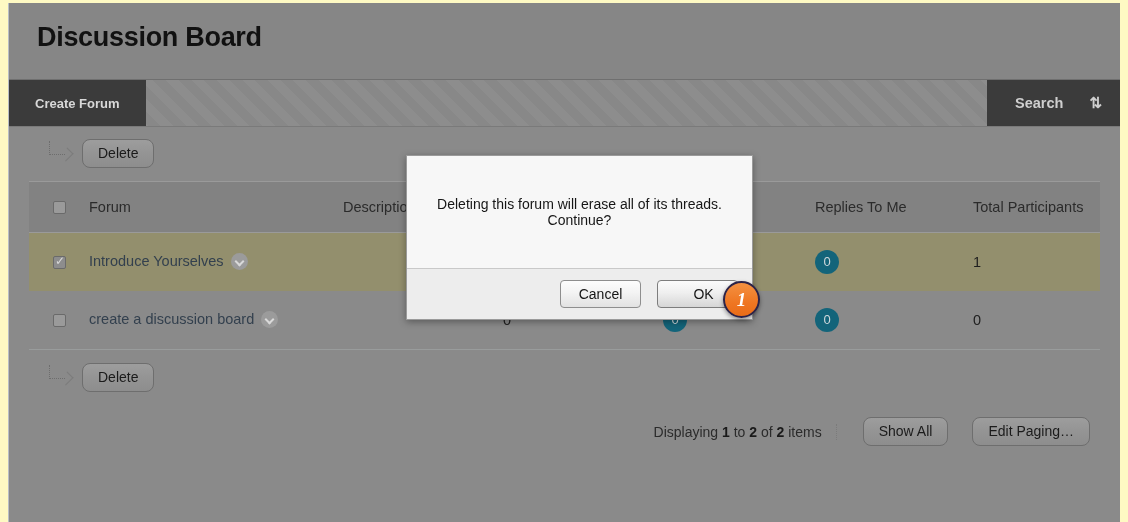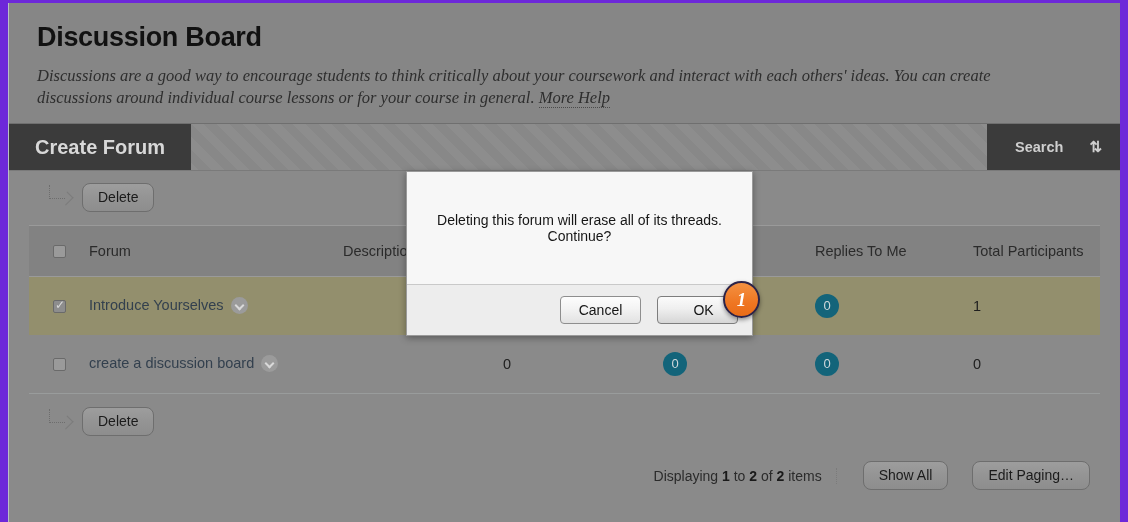--- a/index.html
+++ b/index.html
@@ -6,21 +6,21 @@
     margin: 0;
     padding: 0;
     background: #c9ccd2;
     font-family: "Liberation Sans", sans-serif;
   }
   #root {
     position: relative;
     width: 1128px;
     height: 522px;
     overflow: hidden;
-    background: #6d28d9;
+    background: #fef9c3;
   }
   
   #page {
     position: absolute;
     left: 8px;
     top: 3px;
     width: 1112px;
     height: 519px;
     background: #8a8a8a;
     overflow: hidden;
@@ -73,21 +73,21 @@
     justify-content: space-between;
   }
   .action-bar::after{
     content:"";
     position:absolute; left:0; right:0; bottom:0; height:1px;
     background:#7a7a7a;
   }
   .btn-dark {
     background: #3b3b3b;
     color: #d8d8d8;
-    font-size: 20px;
+    font-size: 13px;
     font-weight: bold;
     display: flex;
     align-items: center;
     padding: 12px 26px;
     cursor: pointer;
   }
   .search-group {
     background: #3b3b3b;
     color: #cfcfcf;
     display: flex;
@@ -276,21 +276,21 @@
     padding-right: 14px;
     border-right: 1px dotted #7b7b7b;
     margin-right: 2px;
   }
   .displaying b { font-weight: bold; color: #1a1a1a; }
 
   
   .modal {
     position: absolute;
     left: 397px;
-    top: 168px;
+    top: 152px;
     width: 345px;
     background: #f7f7f7;
     border: 1px solid #9a9a9a;
     box-shadow: 0 2px 7px rgba(0,0,0,0.35);
     z-index: 40;
   }
   .modal-body {
     padding: 40px 18px 40px 18px;
     text-align: center;
     font-size: 14px;
@@ -346,21 +346,20 @@
   }
 </style>
 </head>
 <body>
 
 <div id="root">
   <div id="page">
 
     <div class="page-header">
       <h1 class="page-title">Discussion Board</h1>
-      <p class="page-desc"><span>Discussions are a good way to encourage students to think critically about your coursework and interact with each others' ideas. You can create discussions around individual course lessons or for your course in general. </span><a class="more-help">More Help</a></p>
     </div>
 
     <div class="action-bar">
       <div class="btn-dark">Create Forum</div>
       <div class="search-group">
         <span>Search</span>
         <span class="sort-ico">⇅</span>
       </div>
     </div>
 

